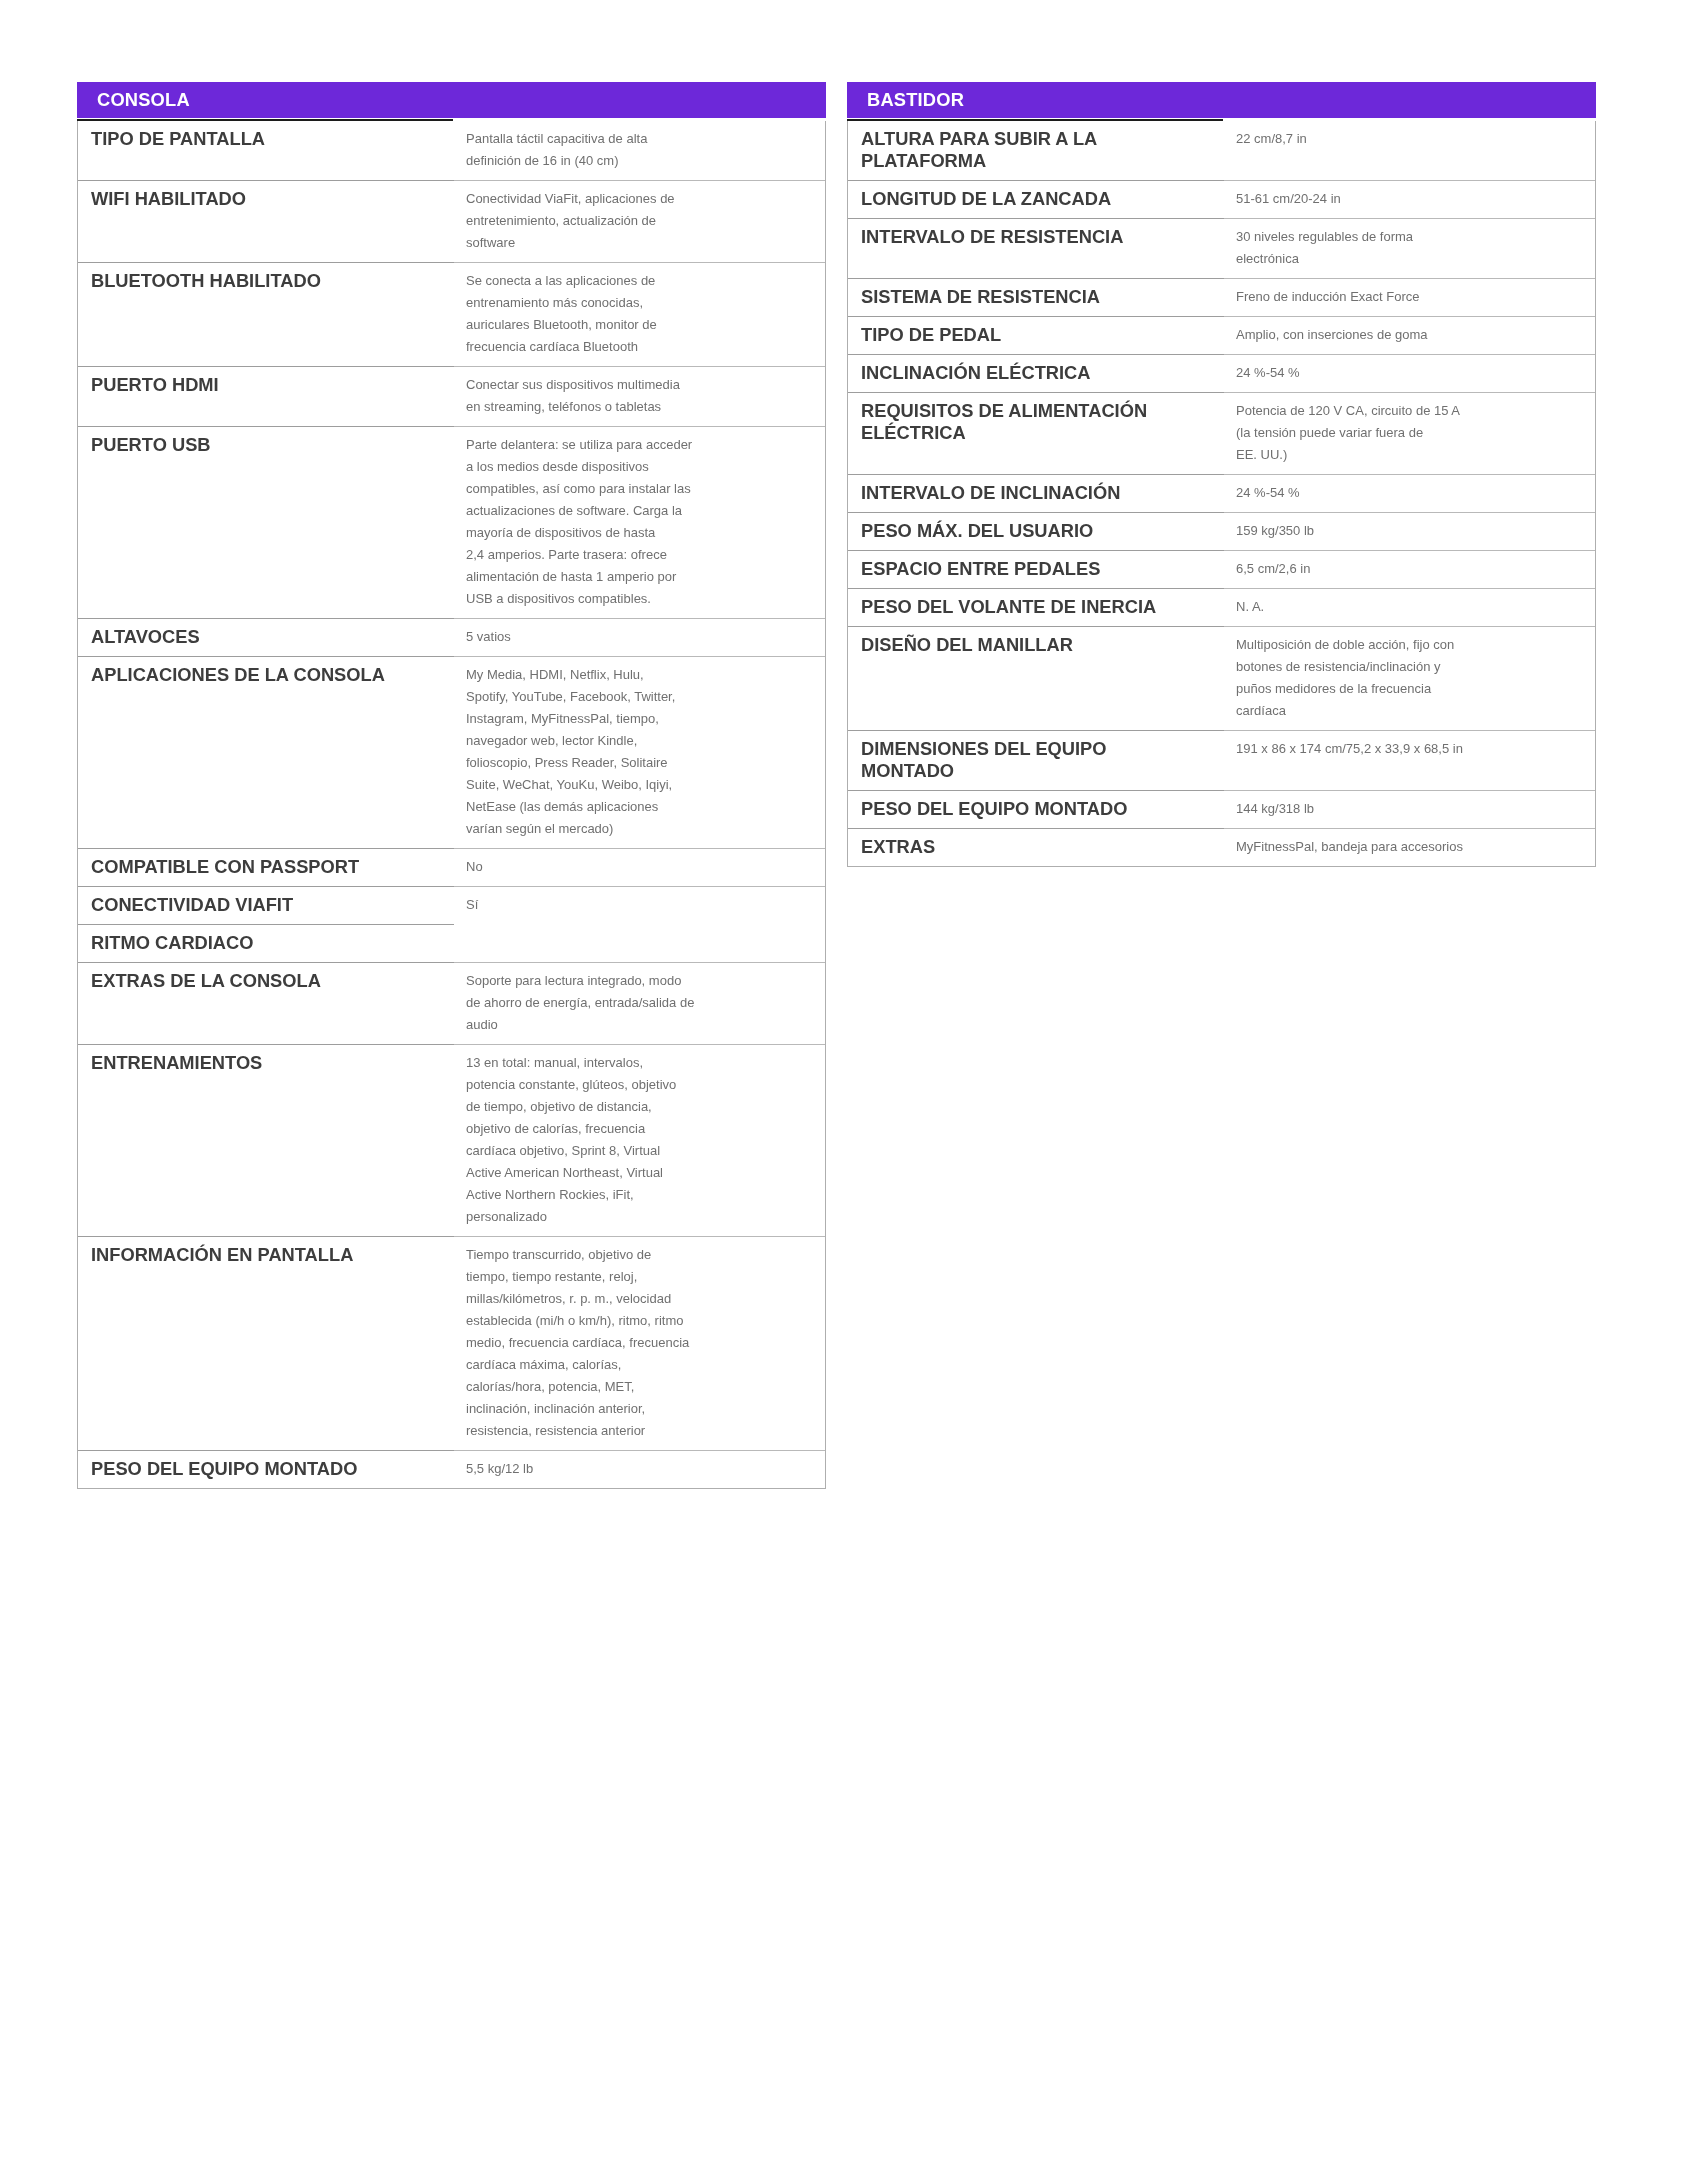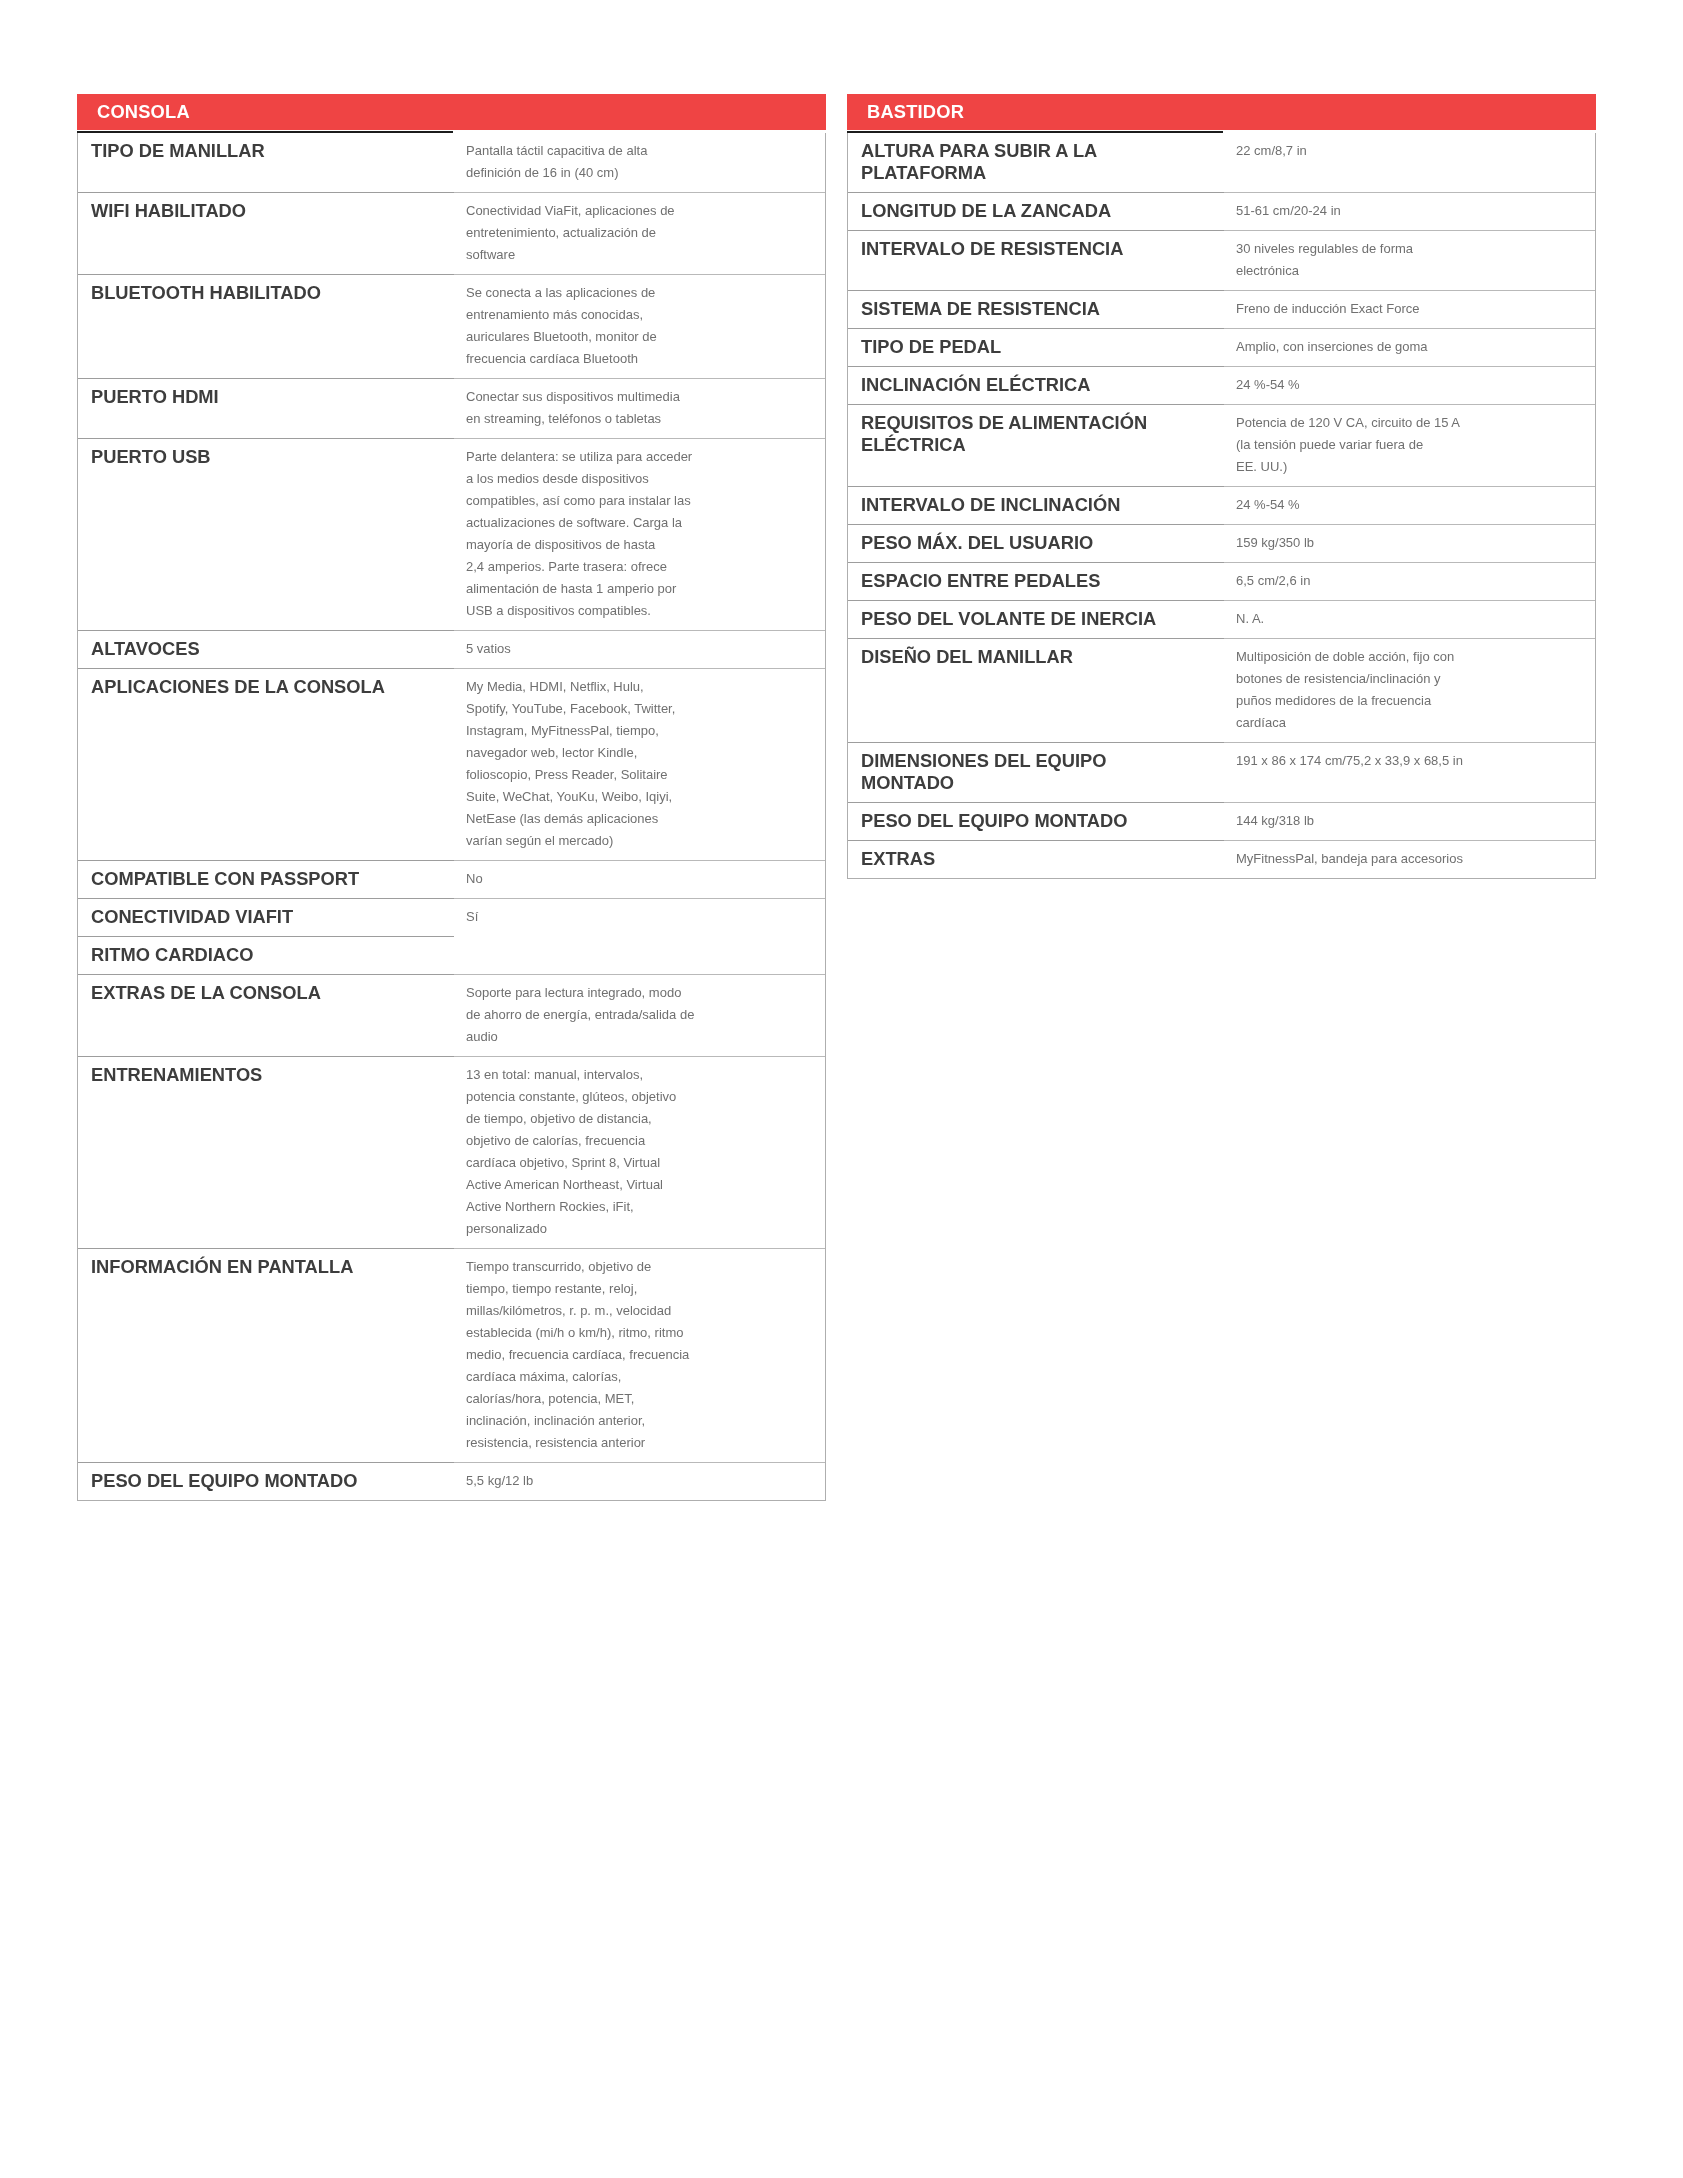--- a/index.html
+++ b/index.html
@@ -20,30 +20,29 @@
     left: 77px;
     display: flex;
     gap: 21px;
     align-items: flex-start;
   }
   .spec-table {
     width: 749px;
     flex: 0 0 auto;
   }
   .spec-header {
-    background: #ef4444;
+    background: #6d28d9;
     color: #ffffff;
     height: 36px;
     line-height: 36px;
     font-size: 18.3px;
     font-weight: bold;
     padding-left: 20px;
     box-sizing: border-box;
     letter-spacing: 0.2px;
-    margin-top: 12px;
   }
   .header-rule {
     height: 2px;
     width: 376px;
     background: #1c1c1c;
     margin-top: 1px;
   }
   .spec-body {
     border-left: 1px solid #aeaeae;
     border-right: 1px solid #aeaeae;
@@ -85,21 +84,21 @@
 
 <div class="tables-wrap">
 
   <section class="spec-table">
     <header class="spec-header">
       <span>CONSOLA</span>
     </header>
     <div class="header-rule"></div>
     <div class="spec-body">
         <div class="spec-row">
-          <div class="cell-label">TIPO DE MANILLAR</div>
+          <div class="cell-label">TIPO DE PANTALLA</div>
           <div class="cell-value">Pantalla táctil capacitiva de alta
 definición de 16 in (40 cm)</div>
         </div>
         <div class="spec-row">
           <div class="cell-label">WIFI HABILITADO</div>
           <div class="cell-value">Conectividad ViaFit, aplicaciones de
 entretenimiento, actualización de
 software</div>
         </div>
         <div class="spec-row">

